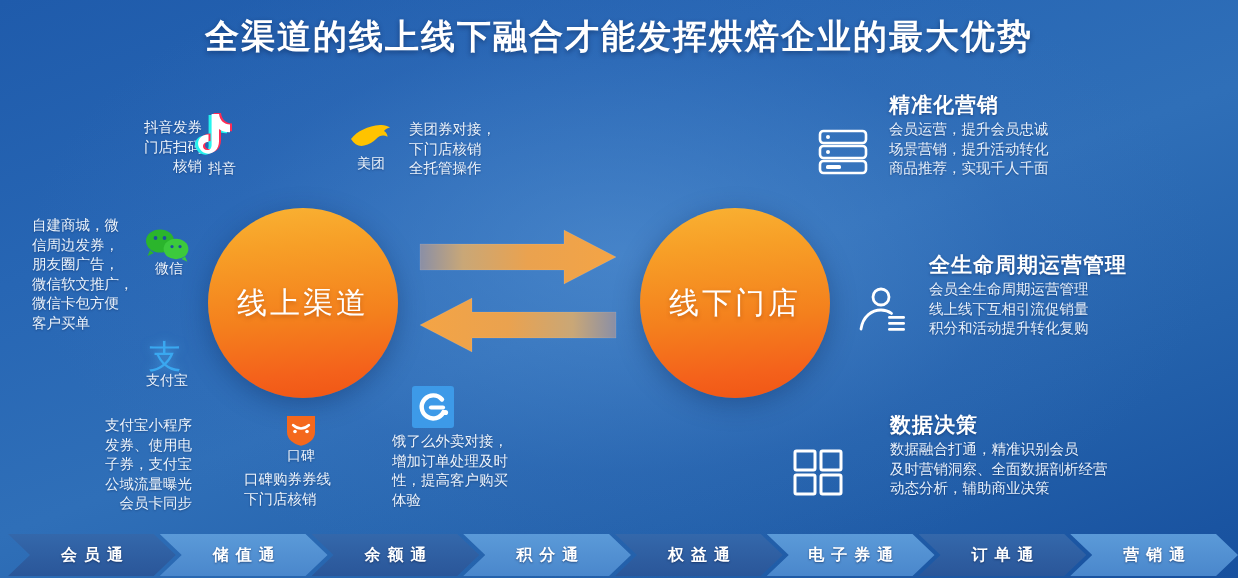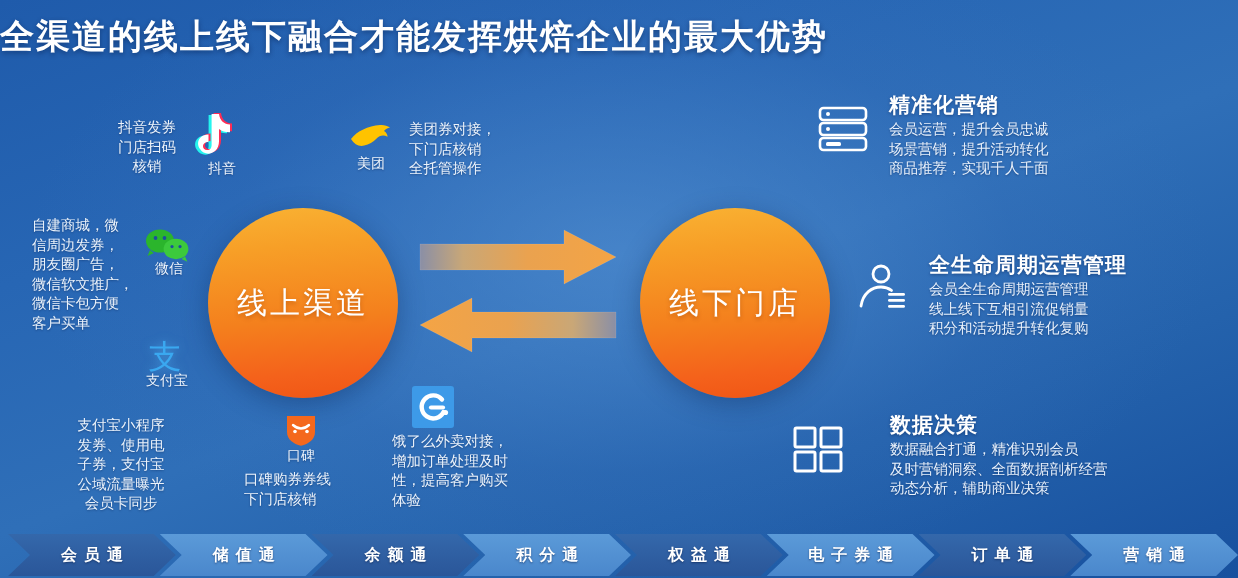--- a/index.html
+++ b/index.html
@@ -13,35 +13,36 @@
     position:absolute; left:0; top:0; width:1238px; height:578px;
     background:
       radial-gradient(ellipse 760px 420px at 50% 44%, rgba(90,150,215,0.55) 0%, rgba(60,115,190,0.20) 52%, rgba(30,80,160,0.0) 78%),
       linear-gradient(160deg, #1f5bab 0%, #2766b4 28%, #2f6fb8 52%, #2462ac 74%, #17509e 100%);
     overflow:hidden;
   }
 
   
   .title {
     position:absolute; top:14px; left:0; width:1238px;
+    text-align:center;
     font-size:34px; font-weight:bold; color:#ffffff;
     letter-spacing:2px;
     text-shadow:0 2px 5px rgba(0,20,60,0.45);
   }
 
   
   .txt {
     position:absolute;
     color:#ecf3fb;
     font-size:14.5px;
     line-height:19.5px;
     white-space:pre-line;
     text-shadow:0 1px 2px rgba(0,25,70,0.40);
   }
-  .txt.rt { text-align:center; }
+  .txt.rt { text-align:right; }
 
   .brandlabel {
     position:absolute;
     color:#eef4fc; font-size:14px; line-height:16px;
     text-align:center; width:60px;
     text-shadow:0 1px 2px rgba(0,25,70,0.4);
   }
 
   
   .circle {
@@ -53,21 +54,21 @@
   }
   .circle span {
     color:#fff; font-size:30px; font-weight:500; letter-spacing:3px;
     text-shadow:0 2px 4px rgba(120,40,0,0.35);
   }
 
   
   .arrowwrap { position:absolute; }
 
   
-  .feature { position:absolute; display:flex; align-items:flex-start; gap:18px; }
+  .feature { position:absolute; display:flex; align-items:flex-end; gap:18px; }
   .feature .fico { flex:0 0 auto; width:56px; height:56px; margin-top:8px; }
   .feature .fbody h3 {
     font-size:21px; font-weight:bold; color:#ffffff; line-height:26px;
     margin-bottom:2px; letter-spacing:1px;
     text-shadow:0 1px 3px rgba(0,25,70,0.45);
   }
   .feature .fbody p {
     font-size:14.5px; line-height:19.5px; color:#e9f1fb; white-space:pre-line;
     text-shadow:0 1px 2px rgba(0,25,70,0.40);
   }

